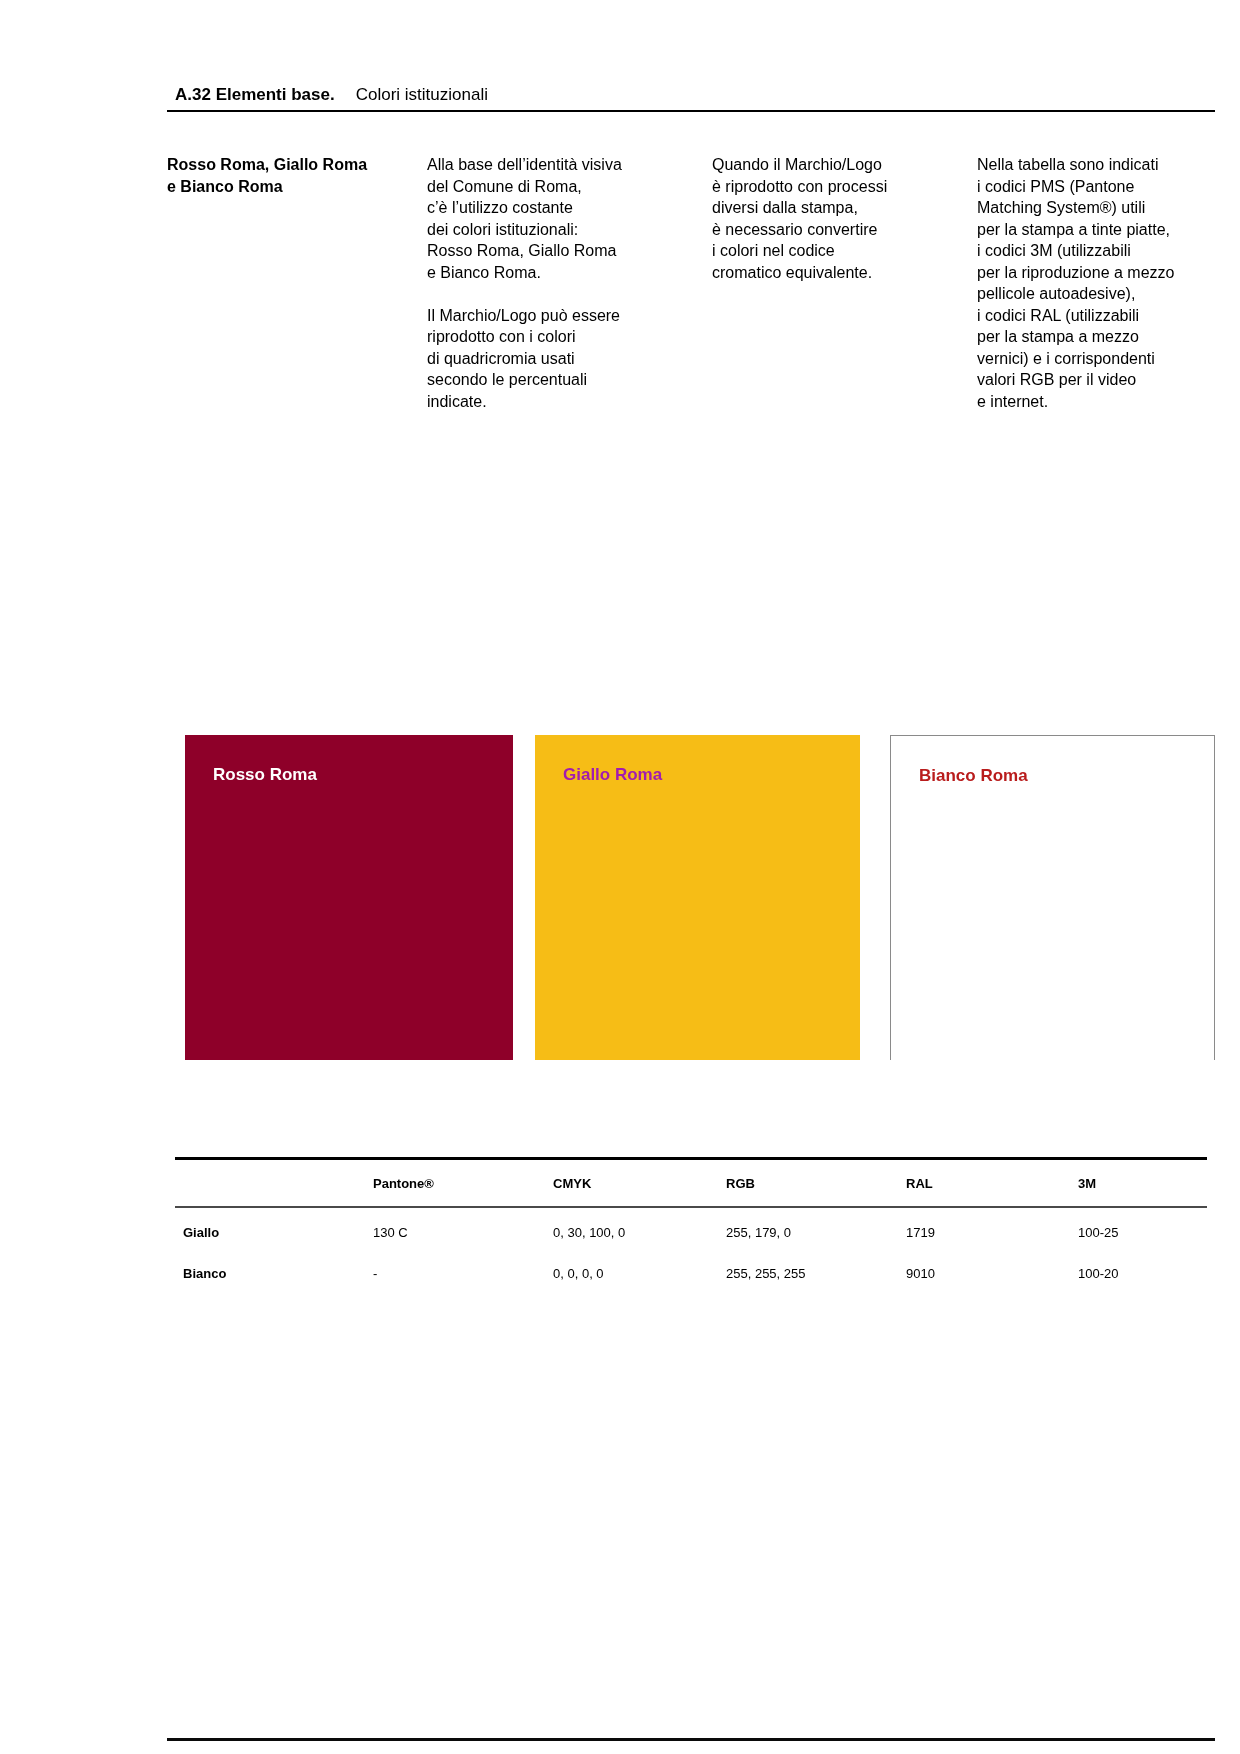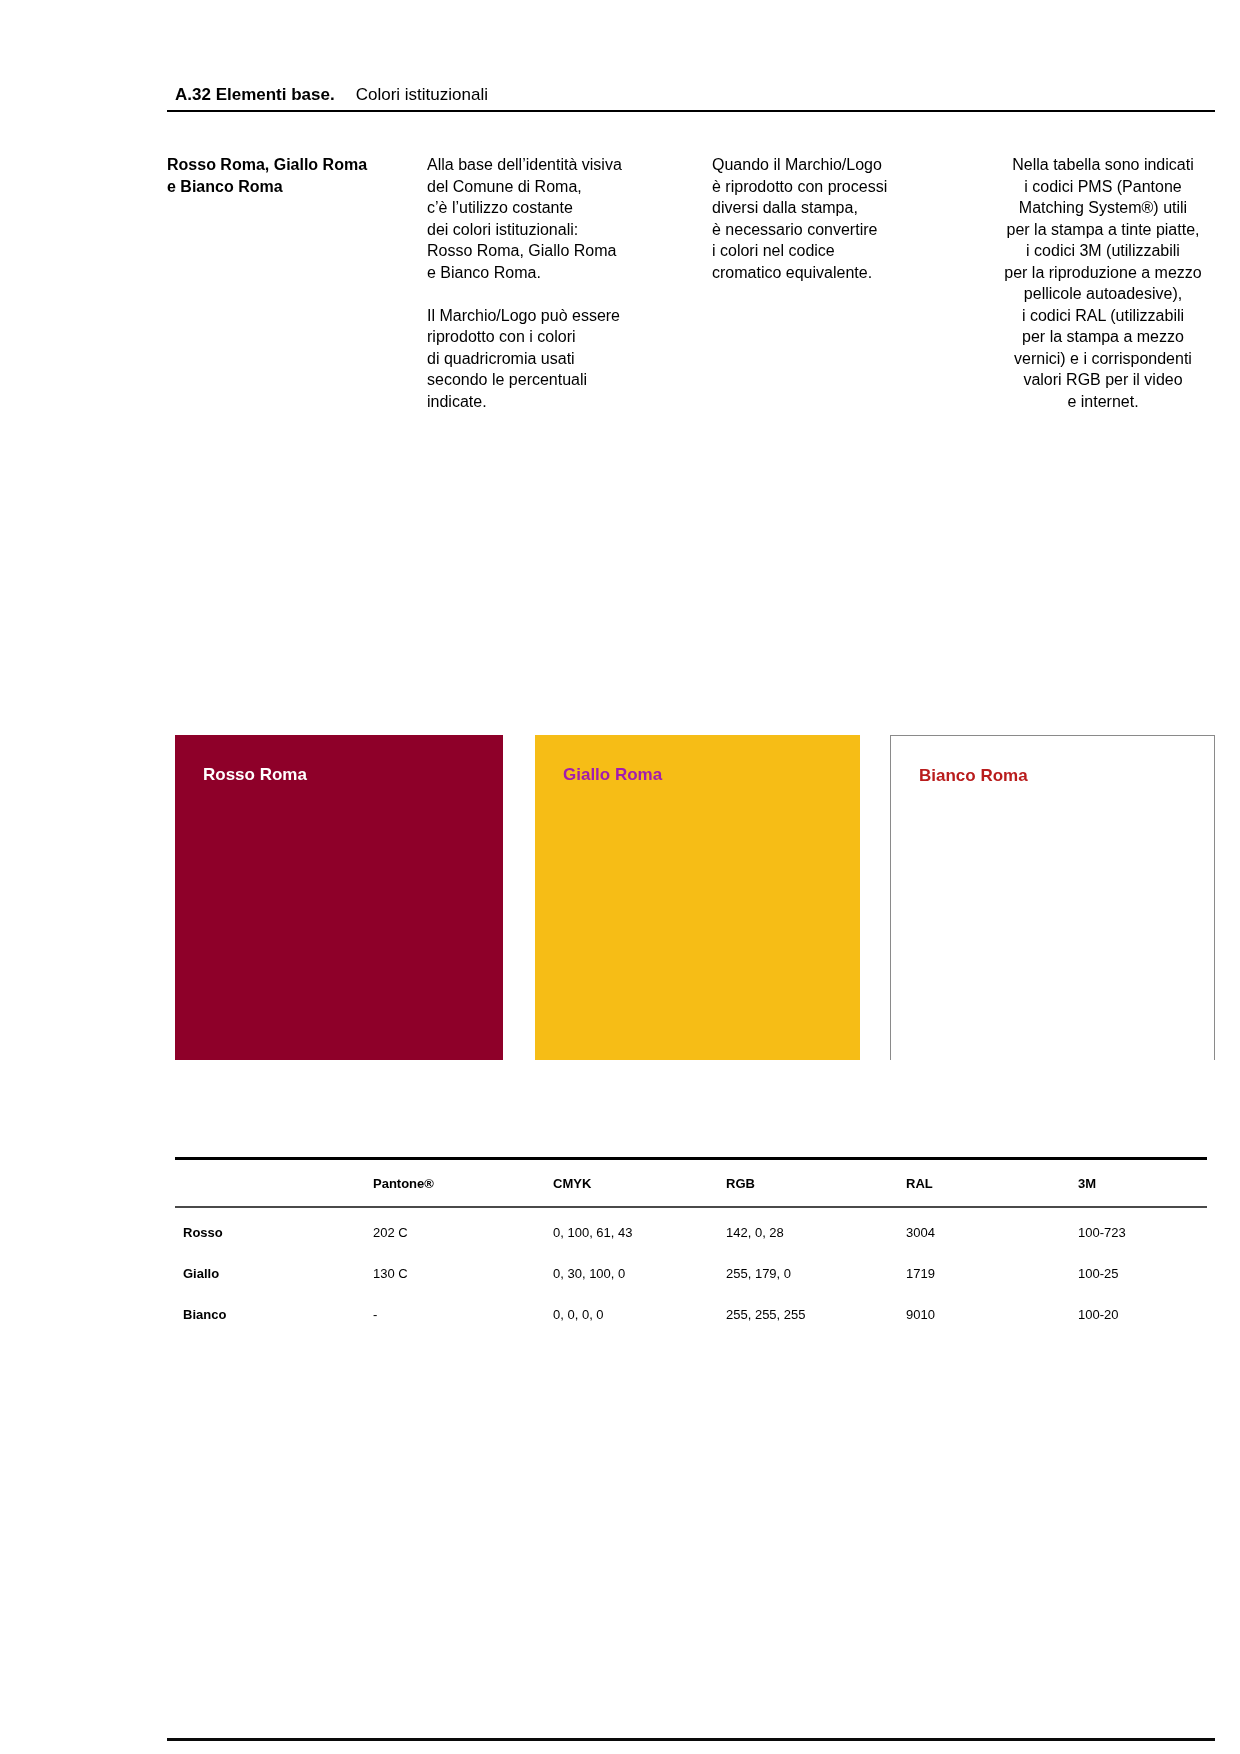--- a/index.html
+++ b/index.html
@@ -38,29 +38,29 @@
   .txt {
     position: absolute;
     top: 122px;
     font-size: 16px;
     line-height: 21.5px;
     white-space: pre-line;
   }
   .intro-heading { left: 135px; width: 250px; font-weight: bold; }
   .col-1 { left: 395px; width: 262px; }
   .col-2 { left: 680px; width: 252px; }
-  .col-3 { left: 945px; width: 252px; text-align: center; }
+  .col-3 { left: 945px; width: 252px; }
   
   .swatch {
     position: absolute;
     top: 703px;
     height: 325px;
     padding: 22px 20px;
   }
-  .swatch-rosso  { left: 143px; width: 328px; }
+  .swatch-rosso  { left: 153px; width: 328px; }
   .swatch-giallo { left: 503px; width: 325px; }
   .swatch-bianco { left: 858px; width: 325px; }
   .swatch-label {
     font-size: 17px;
     font-weight: bold;
     line-height: 20px;
   }
   
   .codes-table {
     position: absolute;
@@ -148,28 +148,20 @@
       <div></div>
       <div>Pantone®</div>
       <div>CMYK</div>
       <div>RGB</div>
       <div>RAL</div>
       <div>3M</div>
     </div>
     <div class="rule-thin"></div>
 
     <div class="t-row t-body">
-      <div class="cell-name">Rosso</div>
-      <div>202 C</div>
-      <div>0, 100, 61, 43</div>
-      <div>142, 0, 28</div>
-      <div>3004</div>
-      <div>100-723</div>
-    </div>
-    <div class="t-row t-body">
       <div class="cell-name">Giallo</div>
       <div>130 C</div>
       <div>0, 30, 100, 0</div>
       <div>255, 179, 0</div>
       <div>1719</div>
       <div>100-25</div>
     </div>
     <div class="t-row t-body">
       <div class="cell-name">Bianco</div>
       <div>-</div>

